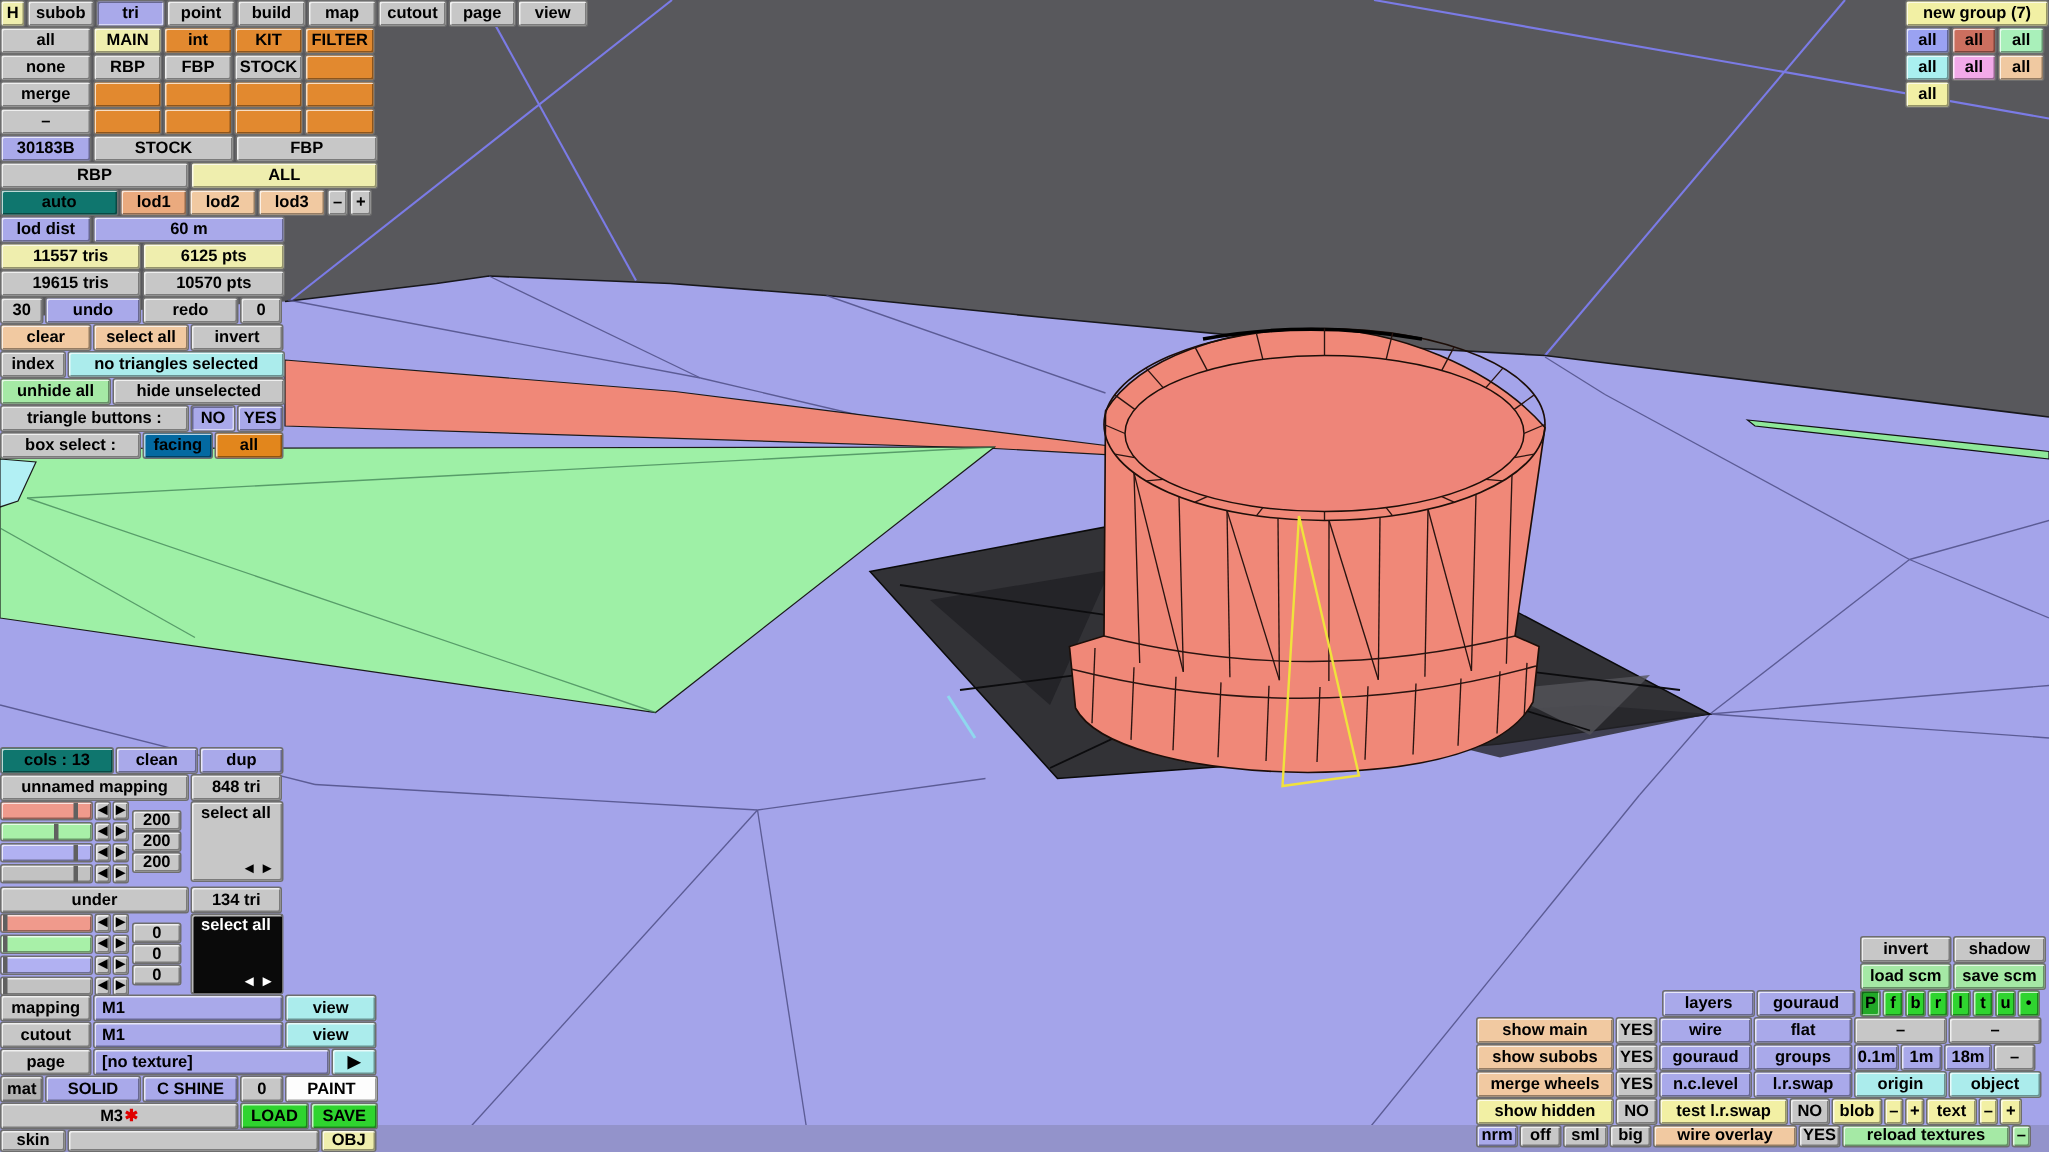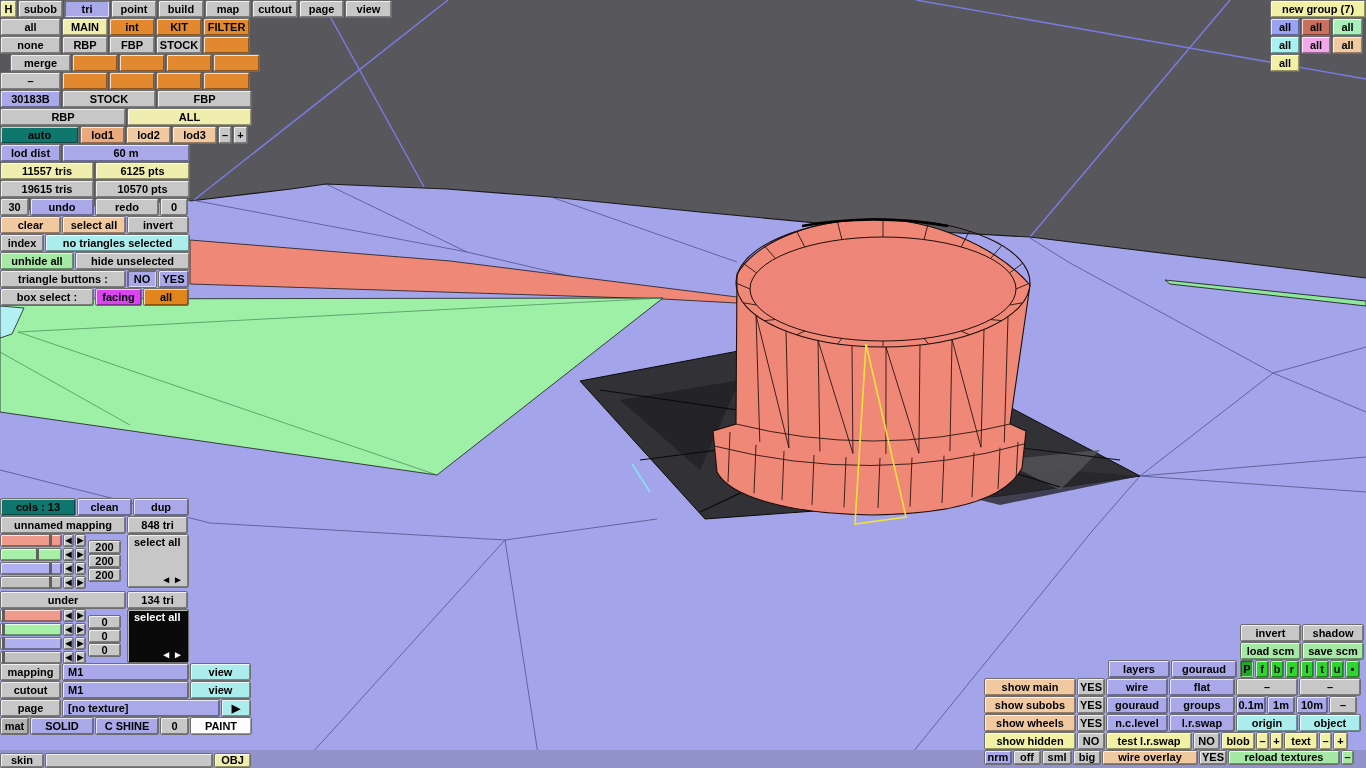--- a/index.html
+++ b/index.html
@@ -15,21 +15,21 @@
        box-sizing:border-box;padding:0 2px;white-space:nowrap;overflow:hidden;}
   .pressed{box-shadow:inset 1px 1px 0 rgba(0,0,0,.38),inset -1px -1px 0 rgba(255,255,255,.55);}
   .mark{color:#e00000;margin-left:1px;}
   .track{position:relative;}
   .handle{position:absolute;top:0;bottom:0;width:3px;background:#606060;}
   .selpanel{justify-content:flex-start;align-items:flex-start;padding-top:2px;}
   .selpanel .arr{position:absolute;right:3px;bottom:2px;font:bold 10px/1 "Liberation Sans",sans-serif;letter-spacing:2px;}
   
   .c-gray{background:#c7c7c7}.c-graydk{background:#b2b2b2}
   .c-purple{background:#a9a9ea}.c-yellow{background:#efeeae}.c-byellow{background:#0f766e}
-  .c-lyellow{background:#f2f0a4}.c-orange{background:#e2892f}.c-forange{background:#d946ef}
+  .c-lyellow{background:#f2f0a4}.c-orange{background:#e2892f}.c-forange{background:#0369a1}
   .c-dorange{background:#e2861c}.c-peach{background:#f1c9a1}.c-lod1{background:#eaaa7e}
   .c-cyan{background:#abecec}.c-green{background:#a5e9a5}.c-bgreen{background:#2fd42f}
   .c-dgreen{background:#22a828}.c-white{background:#fdfdfd}
   .c-black{background:#0a0a0a;color:#fff}
   .c-gblue{background:#9aa2f2}.c-gbrick{background:#cb6f5f}.c-ggreen{background:#a9f0ba}
   .c-gcyan{background:#a9f0f0}.c-gpink{background:#f2a9e9}.c-gtan{background:#f0c9a1}
   .c-tsalmon{background:#f09a8c}.c-tgreen{background:#a8f0a8}.c-tpurple{background:#b1b1f2}.c-tgray{background:#c2c2c2}
 </style>
 </head>
 <body>
@@ -229,21 +229,21 @@
           <span>RBP</span>
         </div>
         <div class="btn c-gray" style="width: 46px; height: 18px;">
           <span>FBP</span>
         </div>
         <div class="btn c-gray" style="width: 46px; height: 18px;">
           <span>STOCK</span>
         </div>
         <div class="btn c-orange" style="width: 47px; height: 18px;"></div>
       </div>
-      <div class="prow" style="left: 10px; top: 54px;">
+      <div class="prow" style="left: 0px; top: 54px;">
         <div class="btn c-gray" style="width: 61px; height: 18px;">
           <span>merge</span>
         </div>
         <div class="btn c-orange" style="width: 46px; height: 18px;"></div>
         <div class="btn c-orange" style="width: 46px; height: 18px;"></div>
         <div class="btn c-orange" style="width: 46px; height: 18px;"></div>
         <div class="btn c-orange" style="width: 47px; height: 18px;"></div>
       </div>
       <div class="prow" style="left: 0px; top: 72px;">
         <div class="btn c-gray" style="width: 61px; height: 18px;">
@@ -580,20 +580,32 @@
         <div class="btn c-purple" style="width: 64px; height: 18px;">
           <span>C SHINE</span>
         </div>
         <div class="btn c-gray" style="width: 29px; height: 18px;">
           <span>0</span>
         </div>
         <div class="btn c-white" style="width: 62px; height: 18px;">
           <span>PAINT</span>
         </div>
       </div>
+      <div class="prow" style="left: 0px; top: 735px;">
+        <div class="btn c-gray" style="width: 159px; height: 18px;">
+          <span>M3</span>
+          <span class="mark">✱</span>
+        </div>
+        <div class="btn c-bgreen" style="width: 46px; height: 18px;">
+          <span>LOAD</span>
+        </div>
+        <div class="btn c-bgreen" style="width: 45px; height: 18px;">
+          <span>SAVE</span>
+        </div>
+      </div>
       <div class="prow" style="left: 0px; top: 753px;">
         <div class="btn c-gray" style="width: 44px; height: 15px;">
           <span>skin</span>
         </div>
         <div class="btn c-gray" style="width: 168px; height: 15px;"></div>
         <div class="btn c-yellow" style="width: 37px; height: 15px;">
           <span>OBJ</span>
         </div>
       </div>
       <div class="prow" style="left: 1270px; top: 0px;">
@@ -711,29 +723,29 @@
         <div class="btn c-purple" style="width: 66px; height: 18px;">
           <span>groups</span>
         </div>
         <div class="btn c-purple" style="width: 30px; height: 18px;">
           <span>0.1m</span>
         </div>
         <div class="btn c-purple" style="width: 28px; height: 18px;">
           <span>1m</span>
         </div>
         <div class="btn c-purple" style="width: 32px; height: 18px;">
-          <span>10m</span>
+          <span>18m</span>
         </div>
         <div class="btn c-gray" style="width: 28px; height: 18px;">
           <span>–</span>
         </div>
       </div>
       <div class="prow" style="left: 984px; top: 714px;">
         <div class="btn c-peach" style="width: 92px; height: 18px;">
-          <span>show wheels</span>
+          <span>merge wheels</span>
         </div>
         <div class="btn c-gray" style="width: 28px; height: 18px;">
           <span>YES</span>
         </div>
         <div class="btn c-purple" style="width: 62px; height: 18px;">
           <span>n.c.level</span>
         </div>
         <div class="btn c-purple" style="width: 66px; height: 18px;">
           <span>l.r.swap</span>
         </div>

